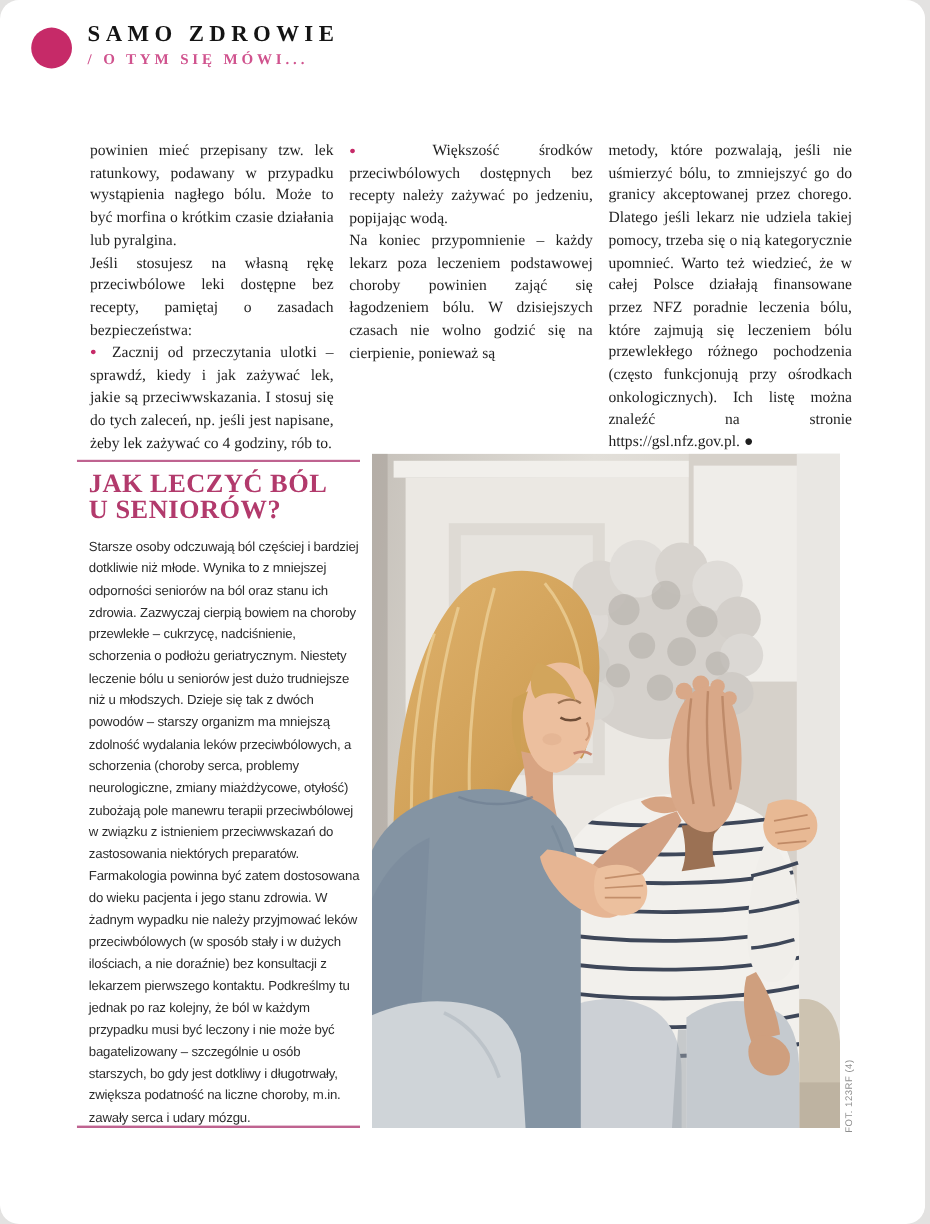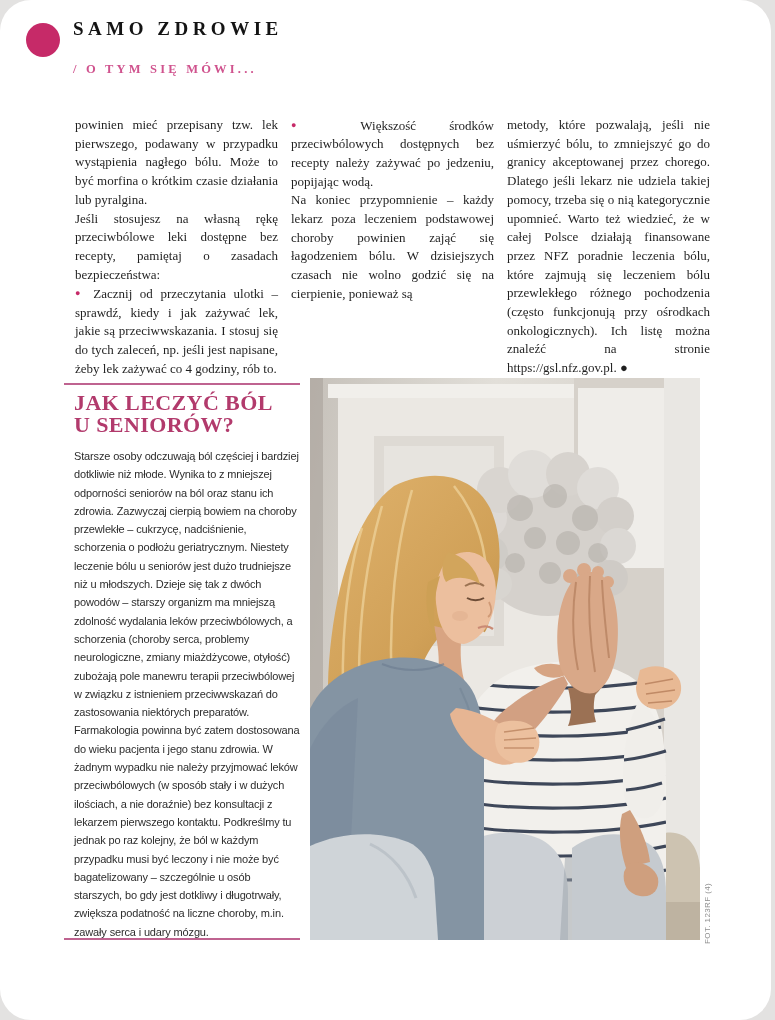--- a/index.html
+++ b/index.html
@@ -1,25 +1,25 @@
 <!DOCTYPE html>
 <html lang="pl" style="--accent: #c62a68; --heading: #b23a6c; --subtitle: #d0538e;"><head>
 <meta charset="utf-8">
 <style>
   html,body{margin:0;padding:0;}
   body{width:775px;height:1020px;background:#e3e2e1;font-family:"Liberation Serif",serif;}
-  .stage{position:relative;width:771px;height:1020px;overflow:hidden;border-radius:31px;}
+  .stage{position:relative;width:771px;height:1020px;overflow:hidden;}
   .page{position:absolute;inset:0;background:#ffffff;border-radius:16px;}
 
   
   .hdr{position:absolute;left:26px;top:17px;display:flex;align-items:flex-start;}
   .dot-badge{width:34px;height:34px;border-radius:50%;background:var(--accent,#c62a68);margin-top:6px;}
   .hdr-text{margin-left:13px;}
   .kicker{font-family:"Liberation Serif",serif;font-weight:bold;font-size:19px;letter-spacing:4.5px;color:#141414;line-height:24px;}
-  .subkicker{font-family:"Liberation Serif",serif;font-weight:bold;font-size:12.5px;letter-spacing:3.2px;color:var(--subtitle,#d0538e);margin-top:21px;}
+  .subkicker{font-family:"Liberation Serif",serif;font-weight:bold;font-size:12.5px;letter-spacing:3.2px;color:var(--subtitle,#d0538e);margin-top:1px;}
 
   
   .columns{position:absolute;left:75px;top:116px;width:635px;display:flex;gap:13px;}
   .col{width:203px;font-size:13px;line-height:18.7px;text-align:justify;color:#1f1f1f;hyphens:auto;}
   .col p{margin:0;}
   .dot{color:var(--accent,#c62a68);font-size:9px;vertical-align:1.5px;margin-right:1px;}
 
   
   .senior-box{position:absolute;left:64px;top:383px;width:236px;height:557px;overflow:hidden;}
   .rule{position:absolute;left:0;width:100%;height:2px;background:#bf6390;}
@@ -47,21 +47,21 @@
     <header class="hdr">
       <span class="dot-badge"></span>
       <div class="hdr-text">
         <div class="kicker">SAMO ZDROWIE</div>
         <div class="subkicker">/ O TYM SIĘ MÓWI...</div>
       </div>
     </header>
 
     <section class="columns">
       <div class="col">
-          <p>powinien mieć przepisany tzw. lek pierwszego, podawany w przypadku wystąpienia nagłego bólu. Może to być morfina o krótkim czasie działania lub pyralgina.</p>
+          <p>powinien mieć przepisany tzw. lek ratunkowy, podawany w przypadku wystąpienia nagłego bólu. Może to być morfina o krótkim czasie działania lub pyralgina.</p>
           <p>Jeśli stosujesz na własną rękę przeciwbólowe leki dostępne bez recepty, pamiętaj o zasadach bezpieczeństwa:</p>
           <p><span class="dot">●</span>&nbsp;Zacznij od przeczytania ulotki – sprawdź, kiedy i jak zażywać lek, jakie są przeciwwskazania. I stosuj się do tych zaleceń, np. jeśli jest napisane, żeby lek zażywać co 4 godziny, rób to.</p>
         </div>
       <div class="col">
           <p><span class="dot">●</span>&nbsp;Większość środków przeciwbólowych dostępnych bez recepty należy zażywać po jedzeniu, popijając wodą.</p>
           <p>Na koniec przypomnienie – każdy lekarz poza leczeniem podstawowej choroby powinien zająć się łagodzeniem bólu. W dzisiejszych czasach nie wolno godzić się na cierpienie, ponieważ są</p>
         </div>
       <div class="col">
           <p>metody, które pozwalają, jeśli nie uśmierzyć bólu, to zmniejszyć go do granicy akceptowanej przez chorego. Dlatego jeśli lekarz nie udziela takiej pomocy, trzeba się o nią kategorycznie upomnieć. Warto też wiedzieć, że w całej Polsce działają finansowane przez NFZ poradnie leczenia bólu, które zajmują się leczeniem bólu przewlekłego różnego pochodzenia (często funkcjonują przy ośrodkach onkologicznych). Ich listę można znaleźć na stronie https://gsl.nfz.gov.pl. ●</p>
         </div>

